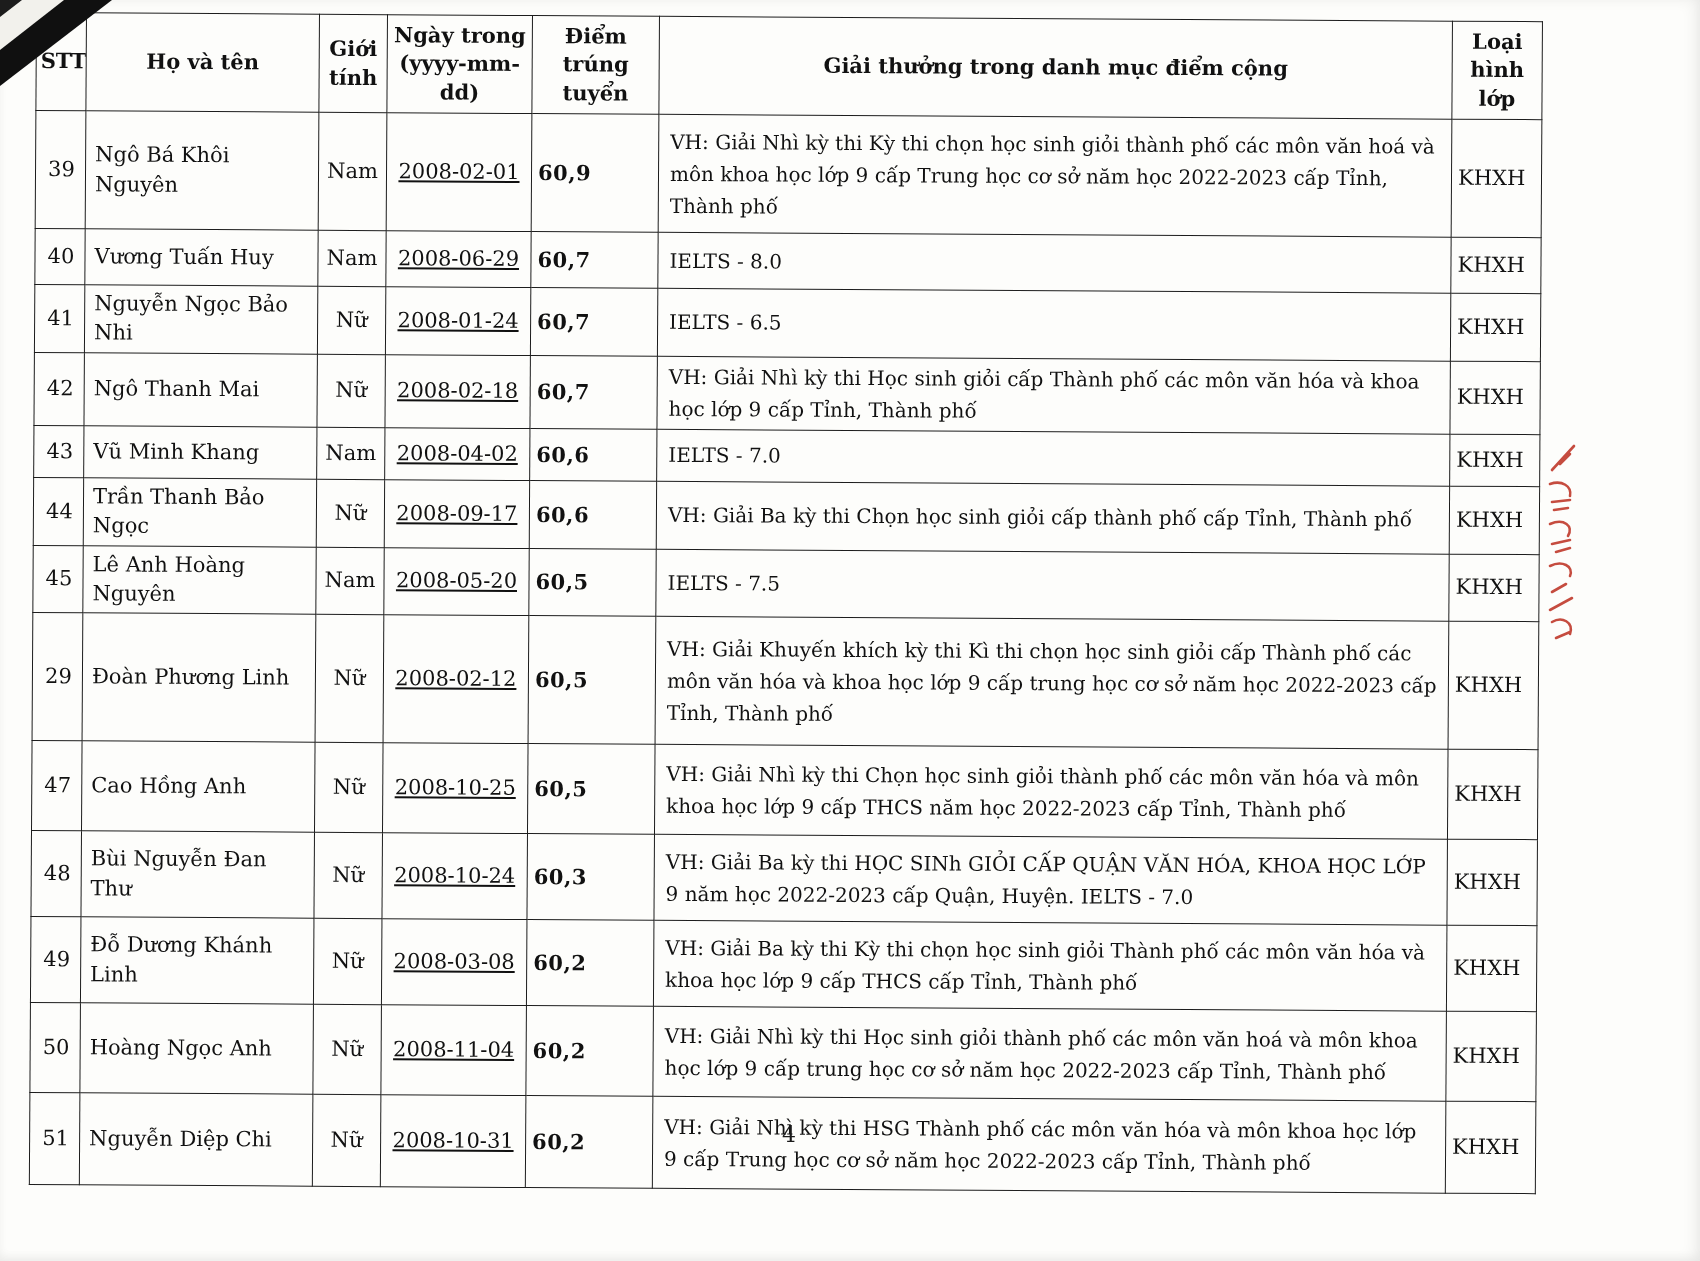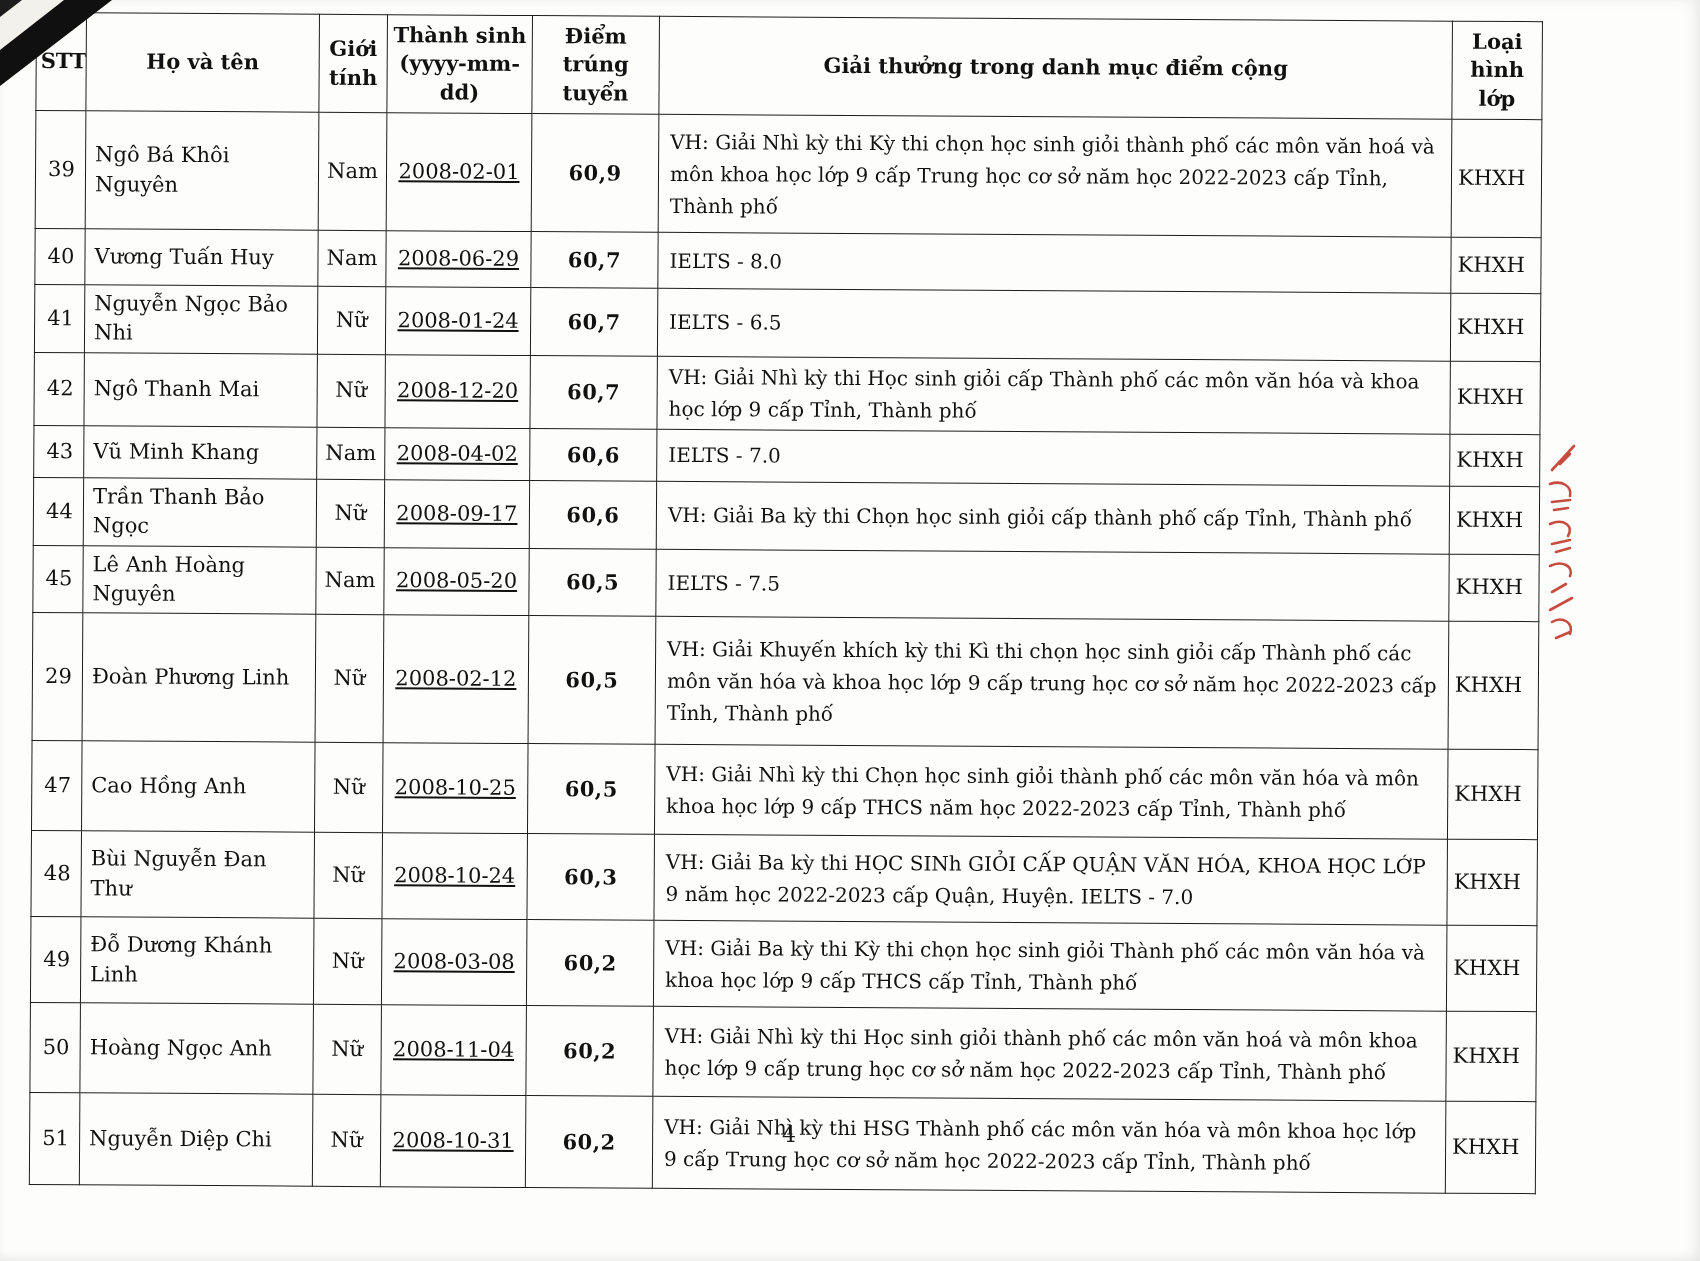--- a/index.html
+++ b/index.html
@@ -42,21 +42,21 @@
   }
   thead th{
     font-weight:bold;font-size:21px;text-align:center;line-height:1.35;
     padding:6px 4px;
   }
   td{font-size:21px;line-height:1.4;}
   .c-stt{text-align:center;padding-left:8px;}
   .c-name{text-align:left;padding-left:9px;}
   .c-gender{text-align:center;}
   .c-dob{text-align:center;text-decoration:underline;}
-  .c-score{text-align:center;font-weight:bold;letter-spacing:.5px;}
+  .c-score{text-align:left;font-weight:bold;letter-spacing:.5px;}
   .c-award{text-align:left;font-size:20px;line-height:1.6;padding-left:11px;padding-right:10px;}
   .c-class{text-align:left;}
   thead tr{height:84px;}
   tbody tr:nth-child(1){height:118px;}
   tbody tr:nth-child(2){height:56px;}
   tbody tr:nth-child(3){height:50px;}
   tbody tr:nth-child(4){height:72px;}
   tbody tr:nth-child(5){height:52px;}
   tbody tr:nth-child(6){height:56px;}
   tbody tr:nth-child(7){height:52px;}
@@ -89,21 +89,21 @@
         <col style="width:145px">
           <col style="width:127px">
           <col style="width:793px">
         <col style="width:90px">
       </colgroup>
       <thead>
         <tr>
           <th>STT</th>
           <th>Họ và tên</th>
           <th>Giới tính</th>
-          <th>Thành sinh (yyyy-mm-dd)</th>
+          <th>Ngày trong (yyyy-mm-dd)</th>
           <th>Điểm trúng tuyển</th>
           <th>Giải thưởng trong danh mục điểm cộng</th>
           <th>Loại hình lớp</th>
         </tr>
       </thead>
       <tbody>
           <tr>
       <td class="c-stt">39</td>
       <td class="c-name">Ngô Bá Khôi Nguyên</td>
       <td class="c-gender">Nam</td>
@@ -127,21 +127,21 @@
       <td class="c-gender">Nữ</td>
       <td class="c-dob">2008-01-24</td>
       <td class="c-score">60,7</td>
       <td class="c-award">IELTS - 6.5</td>
       <td class="c-class">KHXH</td>
     </tr>
           <tr>
       <td class="c-stt">42</td>
       <td class="c-name">Ngô Thanh Mai</td>
       <td class="c-gender">Nữ</td>
-      <td class="c-dob">2008-12-20</td>
+      <td class="c-dob">2008-02-18</td>
       <td class="c-score">60,7</td>
       <td class="c-award">VH: Giải Nhì kỳ thi Học sinh giỏi cấp Thành phố các môn văn hóa và khoa học lớp 9 cấp Tỉnh, Thành phố</td>
       <td class="c-class">KHXH</td>
     </tr>
           <tr>
       <td class="c-stt">43</td>
       <td class="c-name">Vũ Minh Khang</td>
       <td class="c-gender">Nam</td>
       <td class="c-dob">2008-04-02</td>
       <td class="c-score">60,6</td>

